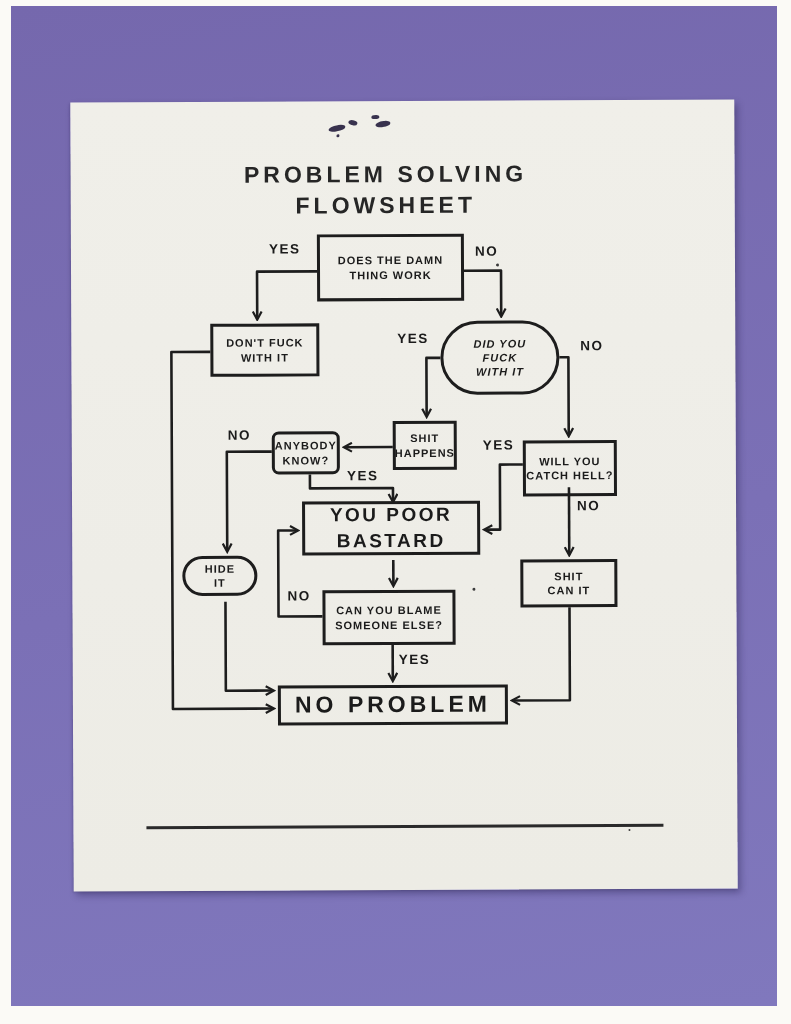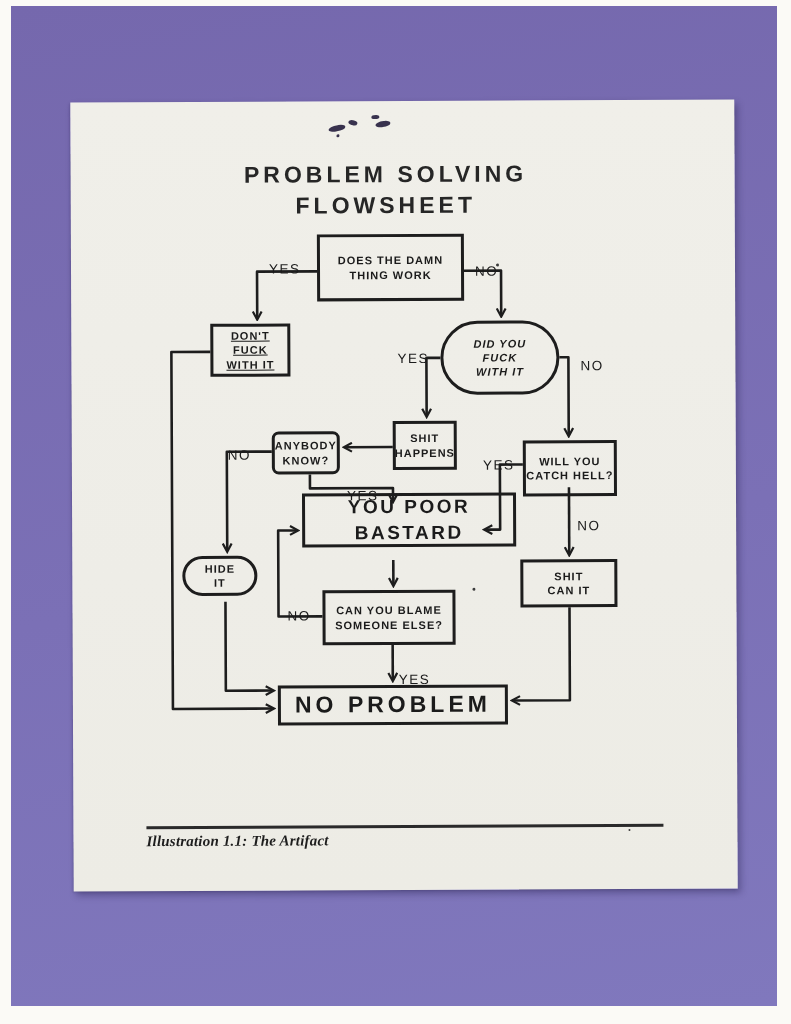--- a/index.html
+++ b/index.html
@@ -28,34 +28,33 @@
   .node{
     position:absolute;display:flex;align-items:center;justify-content:center;
     text-align:center;white-space:pre-line;
     font-weight:bold;font-size:11px;letter-spacing:1px;line-height:1.3;
     color:#1b1b1b;border:3px solid #1d1d1d;box-sizing:border-box;
   }
   .stadium{border-radius:40px;border-width:3.5px;}
   #n-poor{font-size:19px;letter-spacing:2.5px;line-height:1.35;}
   #n-no-problem{font-size:23px;letter-spacing:4px;}
   #n-does{left:246px;top:133px;width:147px;height:67px;}
-  #n-dont{left:139px;top:222px;width:80px;height:53px;text-decoration:underline;}
+  #n-dont{left:139px;top:222px;width:109px;height:53px;}
   #n-did{left:369px;top:220px;width:119px;height:74px;font-style:italic;}
   #n-shit-happens{left:321px;top:320px;width:64px;height:49px;}
   #n-anybody{left:200px;top:330px;width:68px;height:43px;border-radius:7px;}
   #n-will-you{left:451px;top:340px;width:94px;height:56px;}
-  #n-poor{left:230px;top:392px;width:214px;height:54px;}
+  #n-poor{left:230px;top:400px;width:178px;height:54px;}
   #n-hide{left:110px;top:454px;width:75px;height:40px;border-radius:24px;}
   #n-shit-can{left:448px;top:459px;width:97px;height:48px;}
   #n-blame{left:250px;top:489px;width:133px;height:55px;}
   #n-no-problem{left:205px;top:584px;width:230px;height:40px;}
   .edge-label{
-    position:absolute;font-weight:normal;font-size:13.5px;letter-spacing:1.5px;
+    position:absolute;font-weight:bold;font-size:13.5px;letter-spacing:1.5px;
     color:#1b1b1b;
-    margin-top:20px;
   }
   #el-does-yes{left:198px;top:140px;}
   #el-does-no{left:404px;top:143px;}
   #el-did-yes{left:326px;top:230px;}
   #el-did-no{left:509px;top:238px;}
   #el-anybody-no{left:156px;top:326px;}
   #el-anybody-yes{left:275px;top:367px;}
   #el-will-you-yes{left:411px;top:337px;}
   #el-will-you-no{left:505px;top:398px;}
   #el-blame-no{left:215px;top:487px;}
@@ -154,15 +153,14 @@
   <div class="edge-label" id="el-did-yes">YES</div>
   <div class="edge-label" id="el-did-no">NO</div>
   <div class="edge-label" id="el-anybody-no">NO</div>
   <div class="edge-label" id="el-anybody-yes">YES</div>
   <div class="edge-label" id="el-will-you-yes">YES</div>
   <div class="edge-label" id="el-will-you-no">NO</div>
   <div class="edge-label" id="el-blame-no">NO</div>
   <div class="edge-label" id="el-blame-yes">YES</div>
 
   <div class="caption-rule"></div>
-  <div class="caption">Illustration 1.1: The Artifact</div>
 
 </div>
 
 </body></html>

